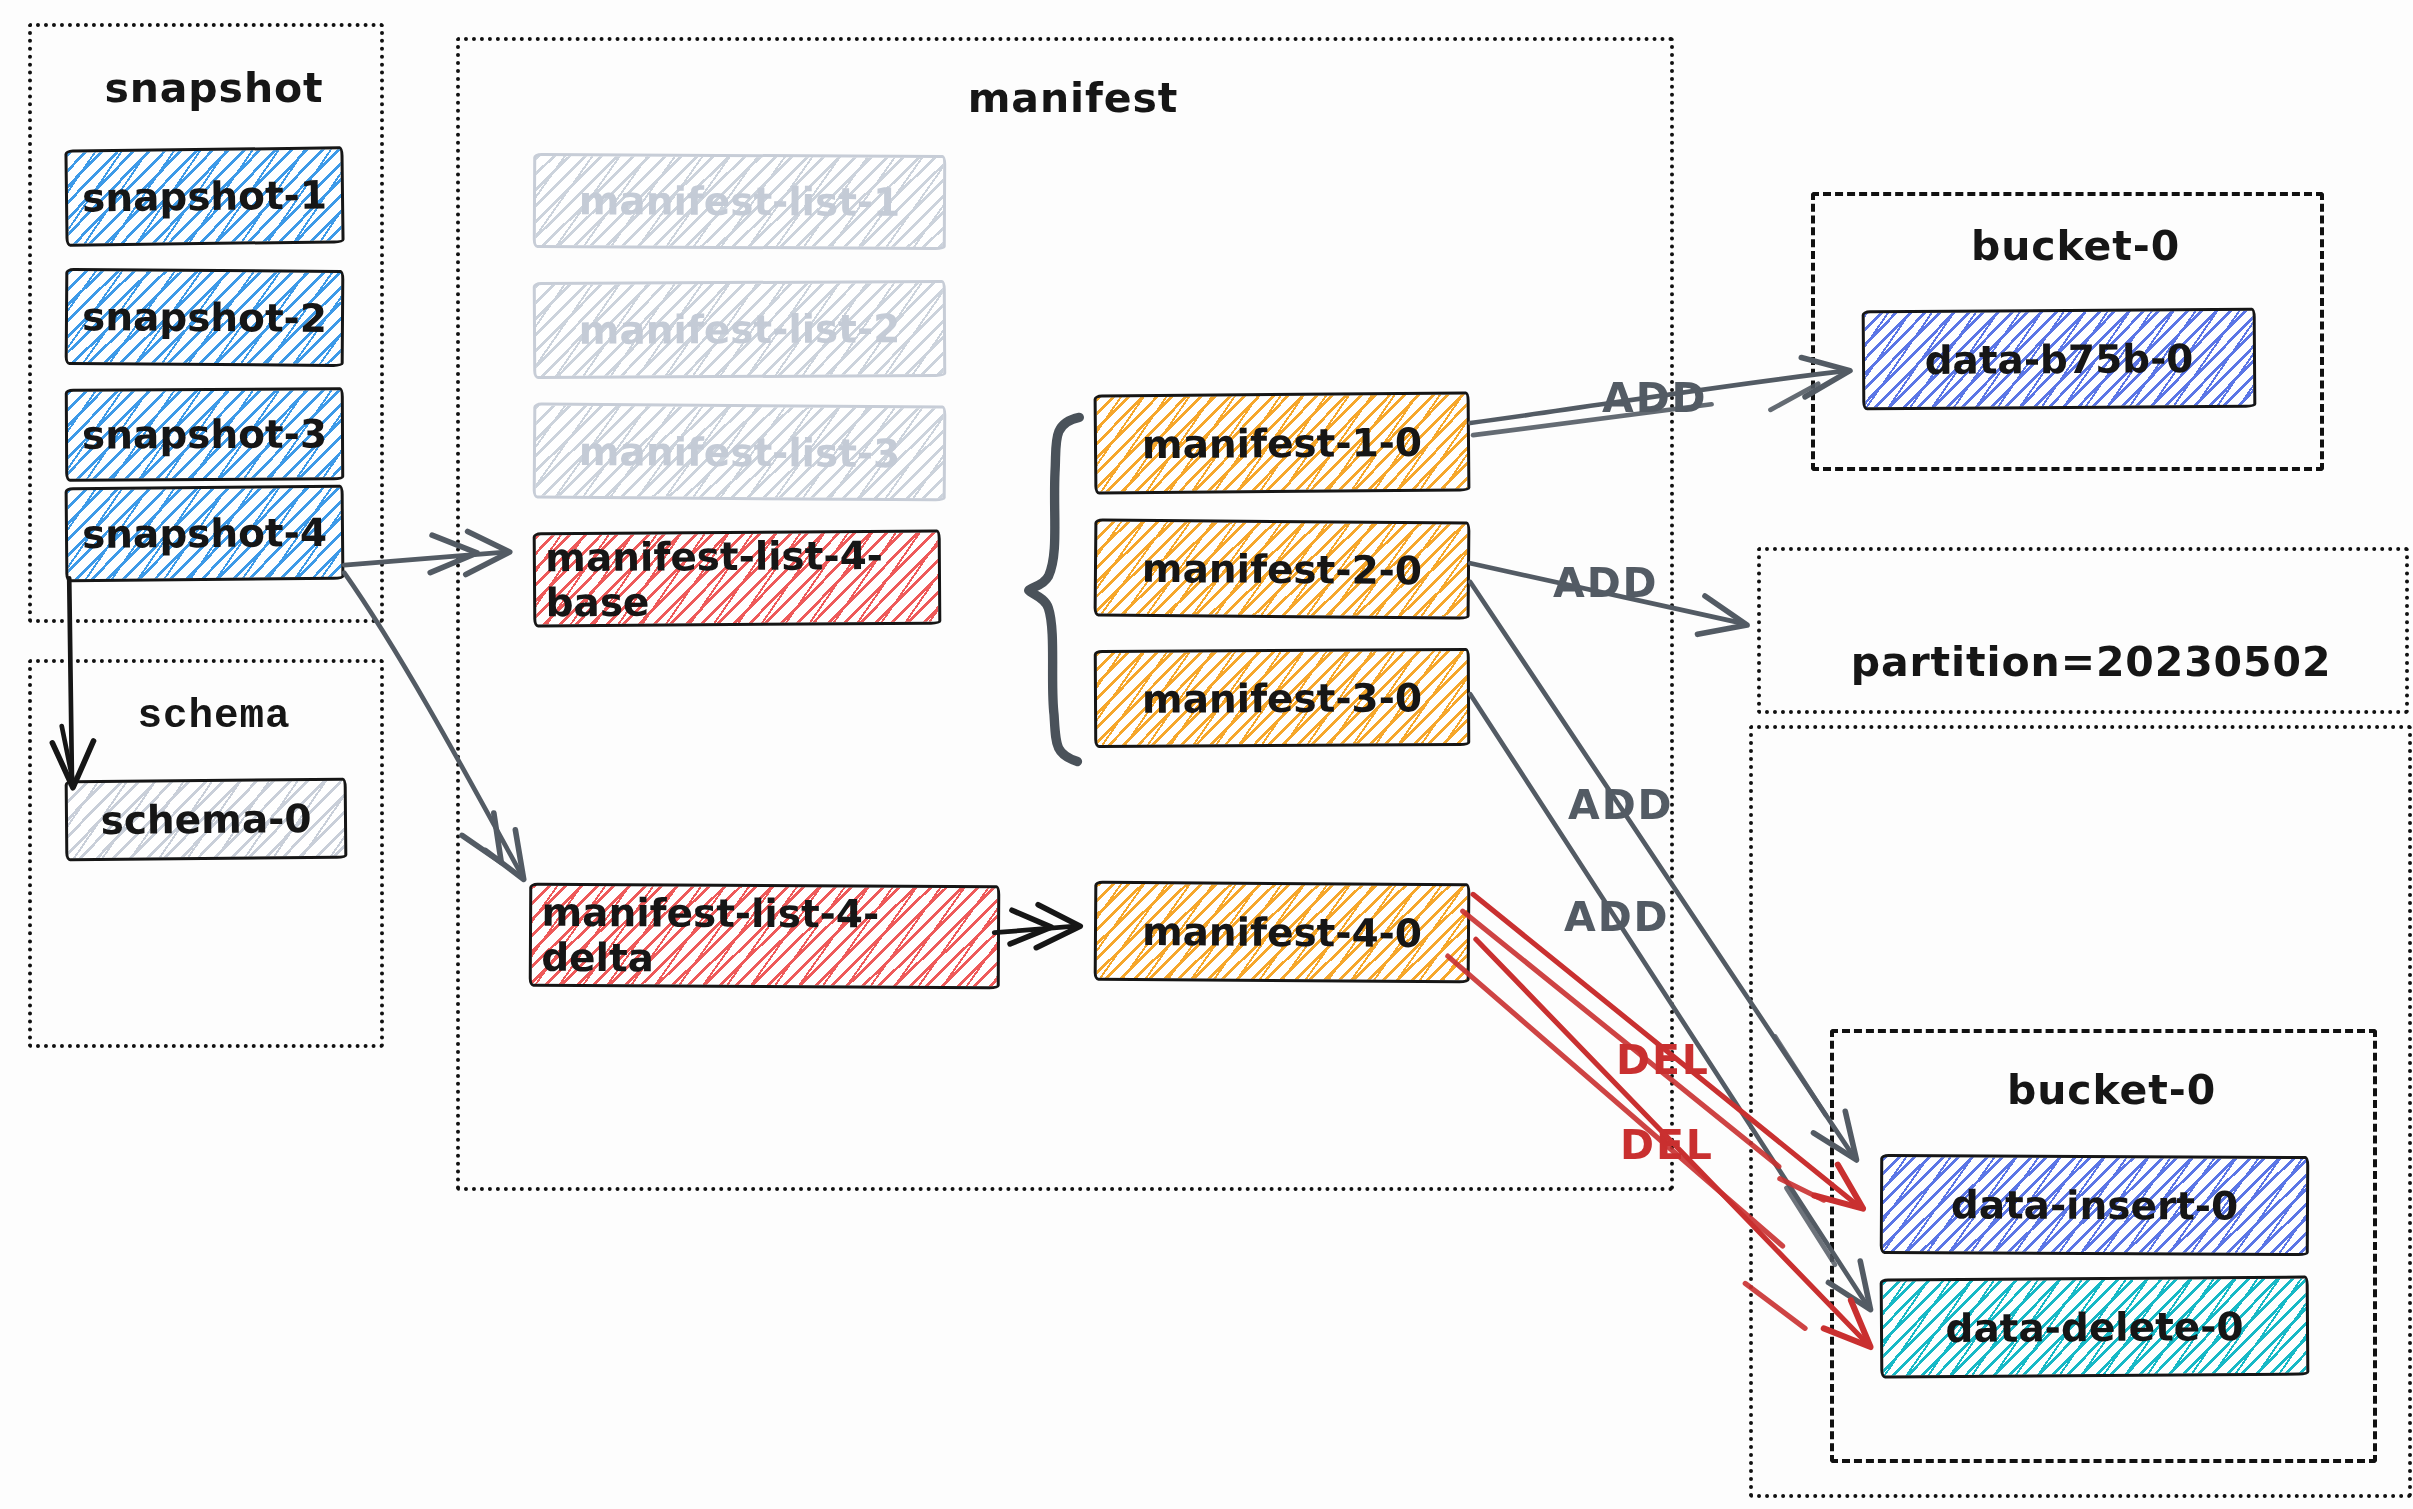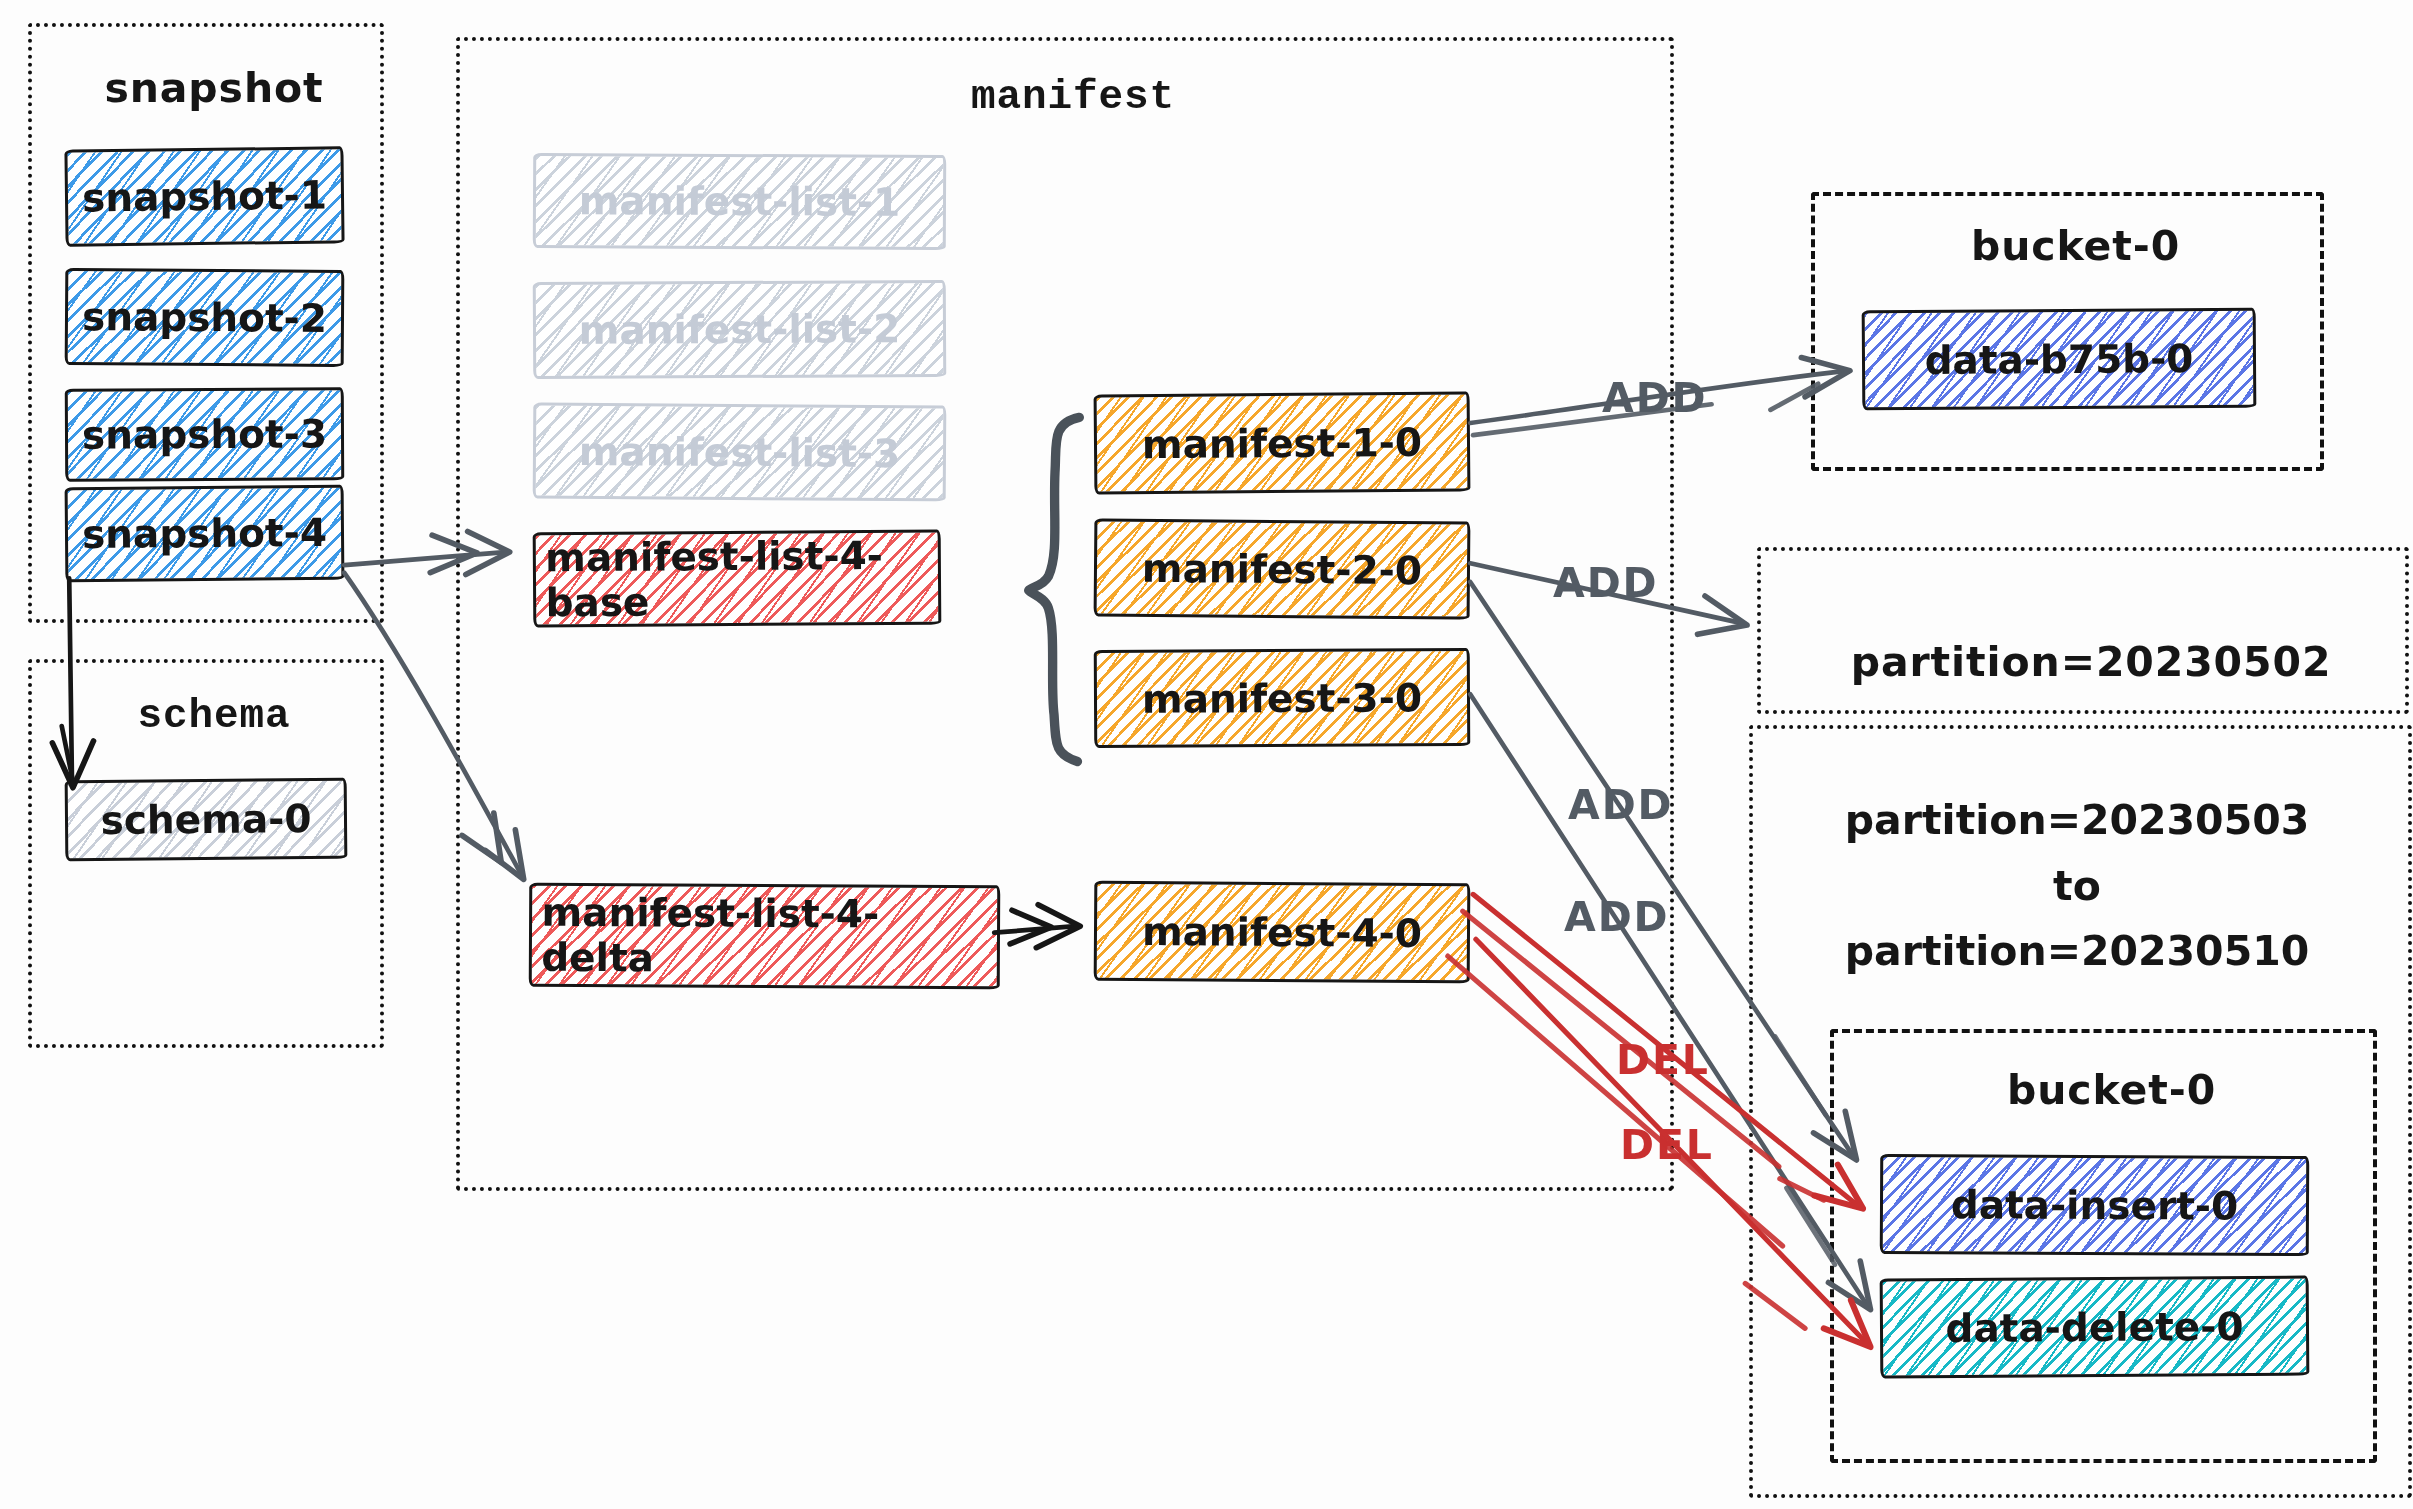--- a/index.html
+++ b/index.html
@@ -84,21 +84,21 @@
   </div>
 
   <div class="group" style="left:28px;top:659px;width:348px;height:381px;font-family:Liberation Mono, monospace;">
     <div class="group-title" style="top:30px;">schema</div>
   </div>
   <div class="box hatch-schema" style="left:65px;top:779px;width:276px;height:75px;transform:rotate(-0.5deg);">
     <span>schema-0</span>
   </div>
 
   <div class="group" style="left:456px;top:37px;width:1210px;height:1146px;">
-    <div class="group-title" style="top:33px;font-family:Liberation Mono, monospace;">manifest</div>
+    <div class="group-title" style="top:33px;">manifest</div>
   </div>
   <div class="box faded" style="left:533px;top:154px;width:407px;height:89px;transform:rotate(0.3deg);">
     <span>manifest-list-1</span>
   </div>
   <div class="box faded" style="left:533px;top:281px;width:407px;height:91px;transform:rotate(-0.3deg);">
     <span>manifest-list-2</span>
   </div>
   <div class="box faded" style="left:533px;top:404px;width:407px;height:90px;transform:rotate(0.4deg);">
     <span>manifest-list-3</span>
   </div>
@@ -126,25 +126,20 @@
   </div>
   <div class="box hatch-datablue" style="left:1862px;top:309px;width:388px;height:94px;transform:rotate(-0.4deg);">
     <span>data-b75b-0</span>
   </div>
 
   <div class="group" style="left:1757px;top:547px;width:644px;height:159px;">
     <div class="group-title" style="top:51px;margin-top:36px;">partition=20230502</div>
   </div>
 
   <div class="group" style="left:1749px;top:725px;width:655px;height:765px;"></div>
-  <div class="p3-title">
-    <div>partition=20230503</div>
-    <div>to</div>
-    <div>partition=20230510</div>
-  </div>
   <div class="bucket" style="left:1830px;top:1029px;width:539px;height:426px;">
     <div class="group-title" style="top:33px;">bucket-0</div>
   </div>
   <div class="box hatch-datablue" style="left:1880px;top:1155px;width:423px;height:94px;transform:rotate(0.3deg);">
     <span>data-insert-0</span>
   </div>
   <div class="box hatch-teal" style="left:1880px;top:1277px;width:423px;height:94px;transform:rotate(-0.4deg);">
     <span>data-delete-0</span>
   </div>
 

